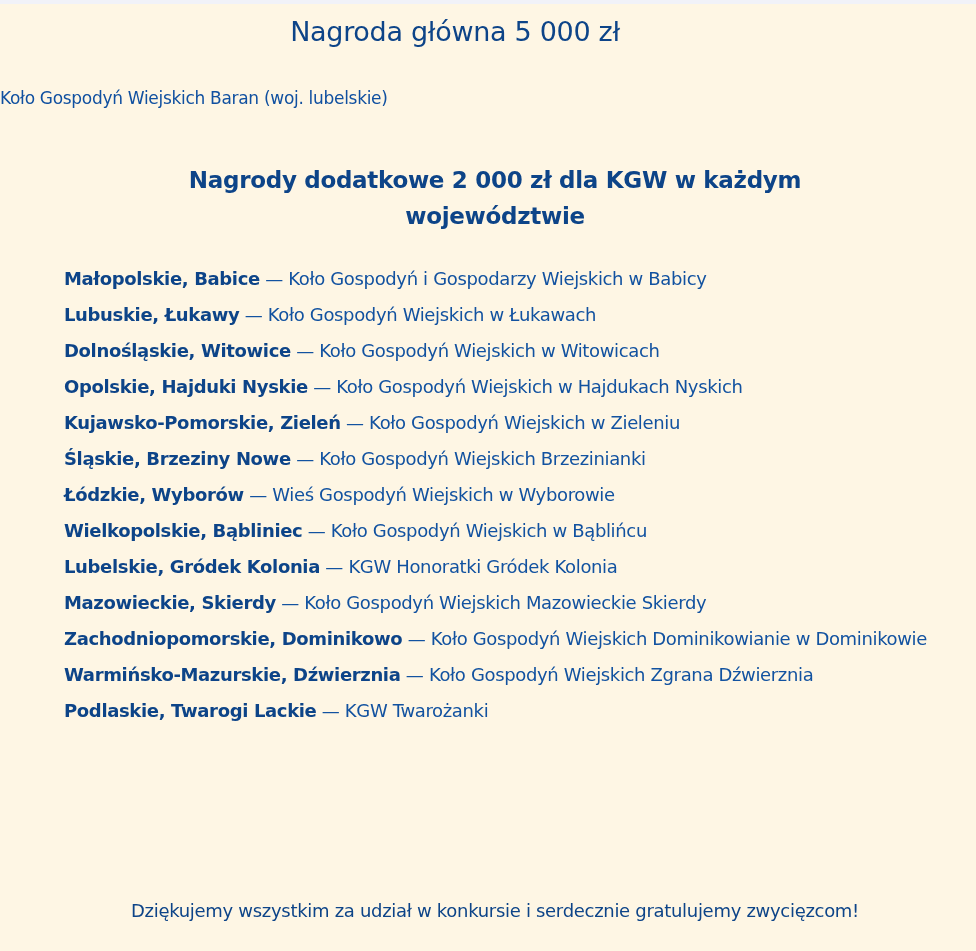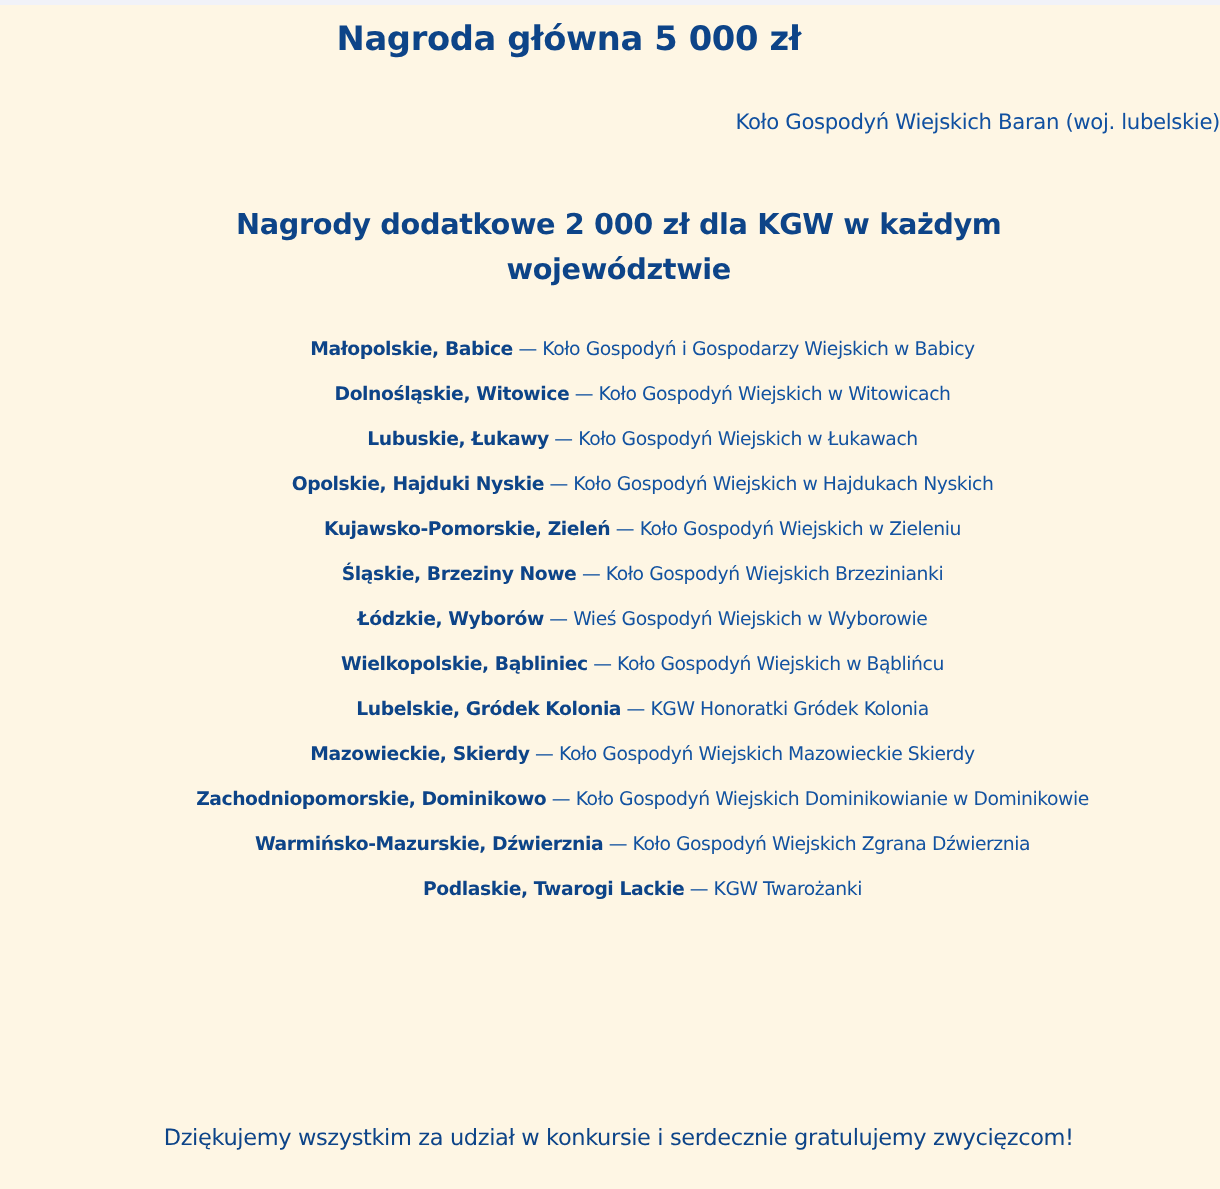--- a/index.html
+++ b/index.html
@@ -6,55 +6,55 @@
     body {
       width: 976px; height: 951px; overflow: hidden;
       background: #fef6e4;
       font-family: "DejaVu Sans", sans-serif;
       color: #0d4a8f;
       position: relative;
     }
     .topbar { position: absolute; left: 0; top: 0; width: 976px; height: 4px; background: #f1f2f8; }
     .main-title {
       position: absolute; left: 0; width: 910px; top: 16px;
-      text-align: center; font-size: 27px; font-weight: bold; color: #0d4488;
+      text-align: center; font-size: 27px; font-weight: normal; color: #0d4488;
       letter-spacing: -0.3px;
     }
     .main-winner {
       position: absolute; left: 0; width: 976px; top: 88px;
-      text-align: right; font-size: 17px; color: #1050a0; letter-spacing: -0.3px;
+      text-align: left; font-size: 17px; color: #1050a0; letter-spacing: -0.3px;
     }
     .sub-title {
       position: absolute; left: 120px; width: 750px; top: 162px;
       text-align: center; font-size: 23px; font-weight: bold; color: #0d4488;
       line-height: 36px; letter-spacing: -0.3px;
     }
     .list { position: absolute; left: 64px; top: 268px; width: 900px; margin: 0; padding: 0; list-style: none; }
-    .list li { height: 36px; line-height: 22px; font-size: 15px; white-space: nowrap; letter-spacing: -0.35px; text-align: center; }
+    .list li { height: 36px; line-height: 22px; font-size: 18px; white-space: nowrap; letter-spacing: -0.35px; }
     .list .region { font-weight: bold; color: #0d4488; }
     .list .sep, .list .org { color: #1252a0; }
     .thanks {
       position: absolute; left: 0; width: 990px; top: 900px;
       text-align: center; font-size: 18px; color: #0d4488; letter-spacing: -0.3px;
     }
   </style>
 </head>
 <body>
 
 <div class="topbar"></div>
 
 <h1 class="main-title" style="margin:0">Nagroda główna 5 000 zł</h1>
 <p class="main-winner" style="margin:0">Koło Gospodyń Wiejskich Baran (woj. lubelskie)</p>
 
 <h2 class="sub-title" style="margin:0">Nagrody dodatkowe 2 000 zł dla KGW w każdym województwie</h2>
 
 <ul class="list" id="winners-list">
     <li><span class="region">Małopolskie, Babice</span><span class="sep"> — </span><span class="org">Koło Gospodyń i Gospodarzy Wiejskich w Babicy</span></li>
+    <li><span class="region">Lubuskie, Łukawy</span><span class="sep"> — </span><span class="org">Koło Gospodyń Wiejskich w Łukawach</span></li>
     <li><span class="region">Dolnośląskie, Witowice</span><span class="sep"> — </span><span class="org">Koło Gospodyń Wiejskich w Witowicach</span></li>
-    <li><span class="region">Lubuskie, Łukawy</span><span class="sep"> — </span><span class="org">Koło Gospodyń Wiejskich w Łukawach</span></li>
     <li><span class="region">Opolskie, Hajduki Nyskie</span><span class="sep"> — </span><span class="org">Koło Gospodyń Wiejskich w Hajdukach Nyskich</span></li>
     <li><span class="region">Kujawsko-Pomorskie, Zieleń</span><span class="sep"> — </span><span class="org">Koło Gospodyń Wiejskich w Zieleniu</span></li>
     <li><span class="region">Śląskie, Brzeziny Nowe</span><span class="sep"> — </span><span class="org">Koło Gospodyń Wiejskich Brzezinianki</span></li>
     <li><span class="region">Łódzkie, Wyborów</span><span class="sep"> — </span><span class="org">Wieś Gospodyń Wiejskich w Wyborowie</span></li>
     <li><span class="region">Wielkopolskie, Bąbliniec</span><span class="sep"> — </span><span class="org">Koło Gospodyń Wiejskich w Bąblińcu</span></li>
     <li><span class="region">Lubelskie, Gródek Kolonia</span><span class="sep"> — </span><span class="org">KGW Honoratki Gródek Kolonia</span></li>
     <li><span class="region">Mazowieckie, Skierdy</span><span class="sep"> — </span><span class="org">Koło Gospodyń Wiejskich Mazowieckie Skierdy</span></li>
     <li><span class="region">Zachodniopomorskie, Dominikowo</span><span class="sep"> — </span><span class="org">Koło Gospodyń Wiejskich Dominikowianie w Dominikowie</span></li>
     <li><span class="region">Warmińsko-Mazurskie, Dźwierznia</span><span class="sep"> — </span><span class="org">Koło Gospodyń Wiejskich Zgrana Dźwierznia</span></li>
     <li><span class="region">Podlaskie, Twarogi Lackie</span><span class="sep"> — </span><span class="org">KGW Twarożanki</span></li>

